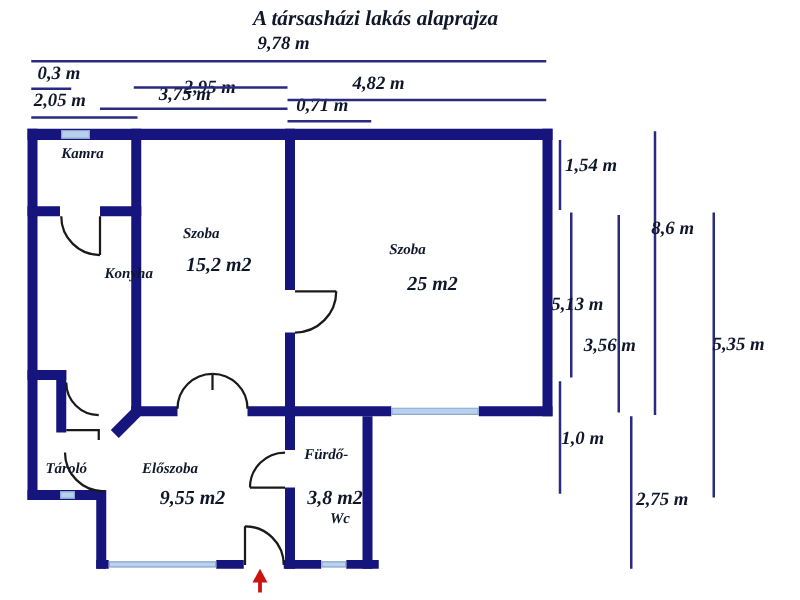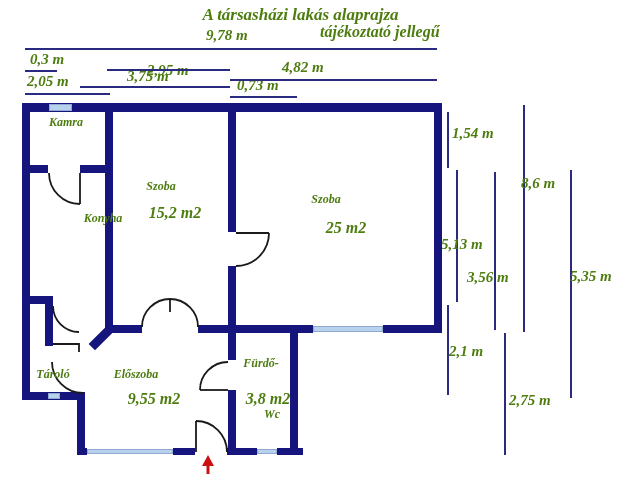--- a/index.html
+++ b/index.html
@@ -5,45 +5,44 @@
   html,body{margin:0;padding:0;background:#ffffff;}
   #canvas{
     position:relative;width:640px;height:480px;background:#ffffff;overflow:hidden;
     font-family:"Liberation Serif", serif;
   }
   .wall{position:absolute;background:#15157d;}
   .window{position:absolute;background:#b8d2ee;box-shadow:0 0 0 1px #8fa8cf inset;}
   .dimh{position:absolute;height:2px;background:#2a2a80;}
   .dimv{position:absolute;width:2px;background:#2a2a80;}
   .lbl{
-    position:absolute;color:#4d7c0f;font-weight:bold;font-style:italic;
+    position:absolute;color:#0f172a;font-weight:bold;font-style:italic;
     font-size:15px;line-height:1.05;white-space:nowrap;
   }
   .room{font-size:12px;}
   .area{font-size:16px;}
   .ctr{text-align:center;}
   .title{font-size:17px;}
   .subtitle{font-size:16px;}
   svg.overlay{position:absolute;left:0;top:0;pointer-events:none;}
 </style>
 </head>
 <body>
 
 <div id="canvas">
 
   <div class="lbl title ctr" style="left:183px;top:6px;width:235px;">A társasházi lakás alaprajza</div>
-  <div class="lbl subtitle" style="left:320px;top:24px;">tájékoztató jellegű</div>
 
   <div class="lbl" style="left:206px;top:28px;text-align:center;">9,78 m</div>
   <div class="lbl" style="left:30px;top:52px;">0,3 m</div>
   <div class="lbl" style="left:147px;top:53px;margin-top:10px;">2,95 m</div>
   <div class="lbl" style="left:282px;top:60px;">4,82 m</div>
   <div class="lbl" style="left:27px;top:74px;">2,05 m</div>
   <div class="lbl" style="left:127px;top:69px;">3,75 m</div>
-  <div class="lbl" style="left:237px;top:78px;">0,73 m</div>
+  <div class="lbl" style="left:237px;top:78px;">0,71 m</div>
 
   <div class="dimh" style="left:25px;top:48px;width:412px;"></div>
   <div class="dimh" style="left:25px;top:70px;width:32px;"></div>
   <div class="dimh" style="left:107px;top:69px;width:123px;"></div>
   <div class="dimh" style="left:230px;top:79px;width:207px;"></div>
   <div class="dimh" style="left:25px;top:93px;width:85px;"></div>
   <div class="dimh" style="left:80px;top:86px;width:150px;"></div>
   <div class="dimh" style="left:230px;top:96px;width:67px;"></div>
 
   <div class="dimv" style="left:447px;top:112px;height:56px;"></div>
@@ -52,21 +51,21 @@
   <div class="dimv" style="left:494px;top:172px;height:158px;"></div>
   <div class="dimv" style="left:570px;top:170px;height:228px;"></div>
   <div class="dimv" style="left:447px;top:305px;height:90px;"></div>
   <div class="dimv" style="left:504px;top:333px;height:122px;"></div>
 
   <div class="lbl" style="left:452px;top:126px;">1,54 m</div>
   <div class="lbl" style="left:521px;top:176px;">8,6 m</div>
   <div class="lbl" style="left:441px;top:237px;">5,13 m</div>
   <div class="lbl" style="left:467px;top:270px;">3,56 m</div>
   <div class="lbl" style="left:570px;top:269px;">5,35 m</div>
-  <div class="lbl" style="left:449px;top:344px;">2,1 m</div>
+  <div class="lbl" style="left:449px;top:344px;">1,0 m</div>
   <div class="lbl" style="left:509px;top:393px;text-align:right;">2,75 m</div>
 
   <div class="wall" style="left:22px;top:103px;width:420px;height:9px;"></div>
   <div class="wall" style="left:22px;top:103px;width:8px;height:297px;"></div>
   <div class="wall" style="left:434px;top:103px;width:8px;height:230px;"></div>
 
   <div class="wall" style="left:22px;top:165px;width:26px;height:8px;"></div>
   <div class="wall" style="left:80px;top:165px;width:33px;height:8px;"></div>
   <div class="wall" style="left:105px;top:103px;width:8px;height:227px;"></div>
 

